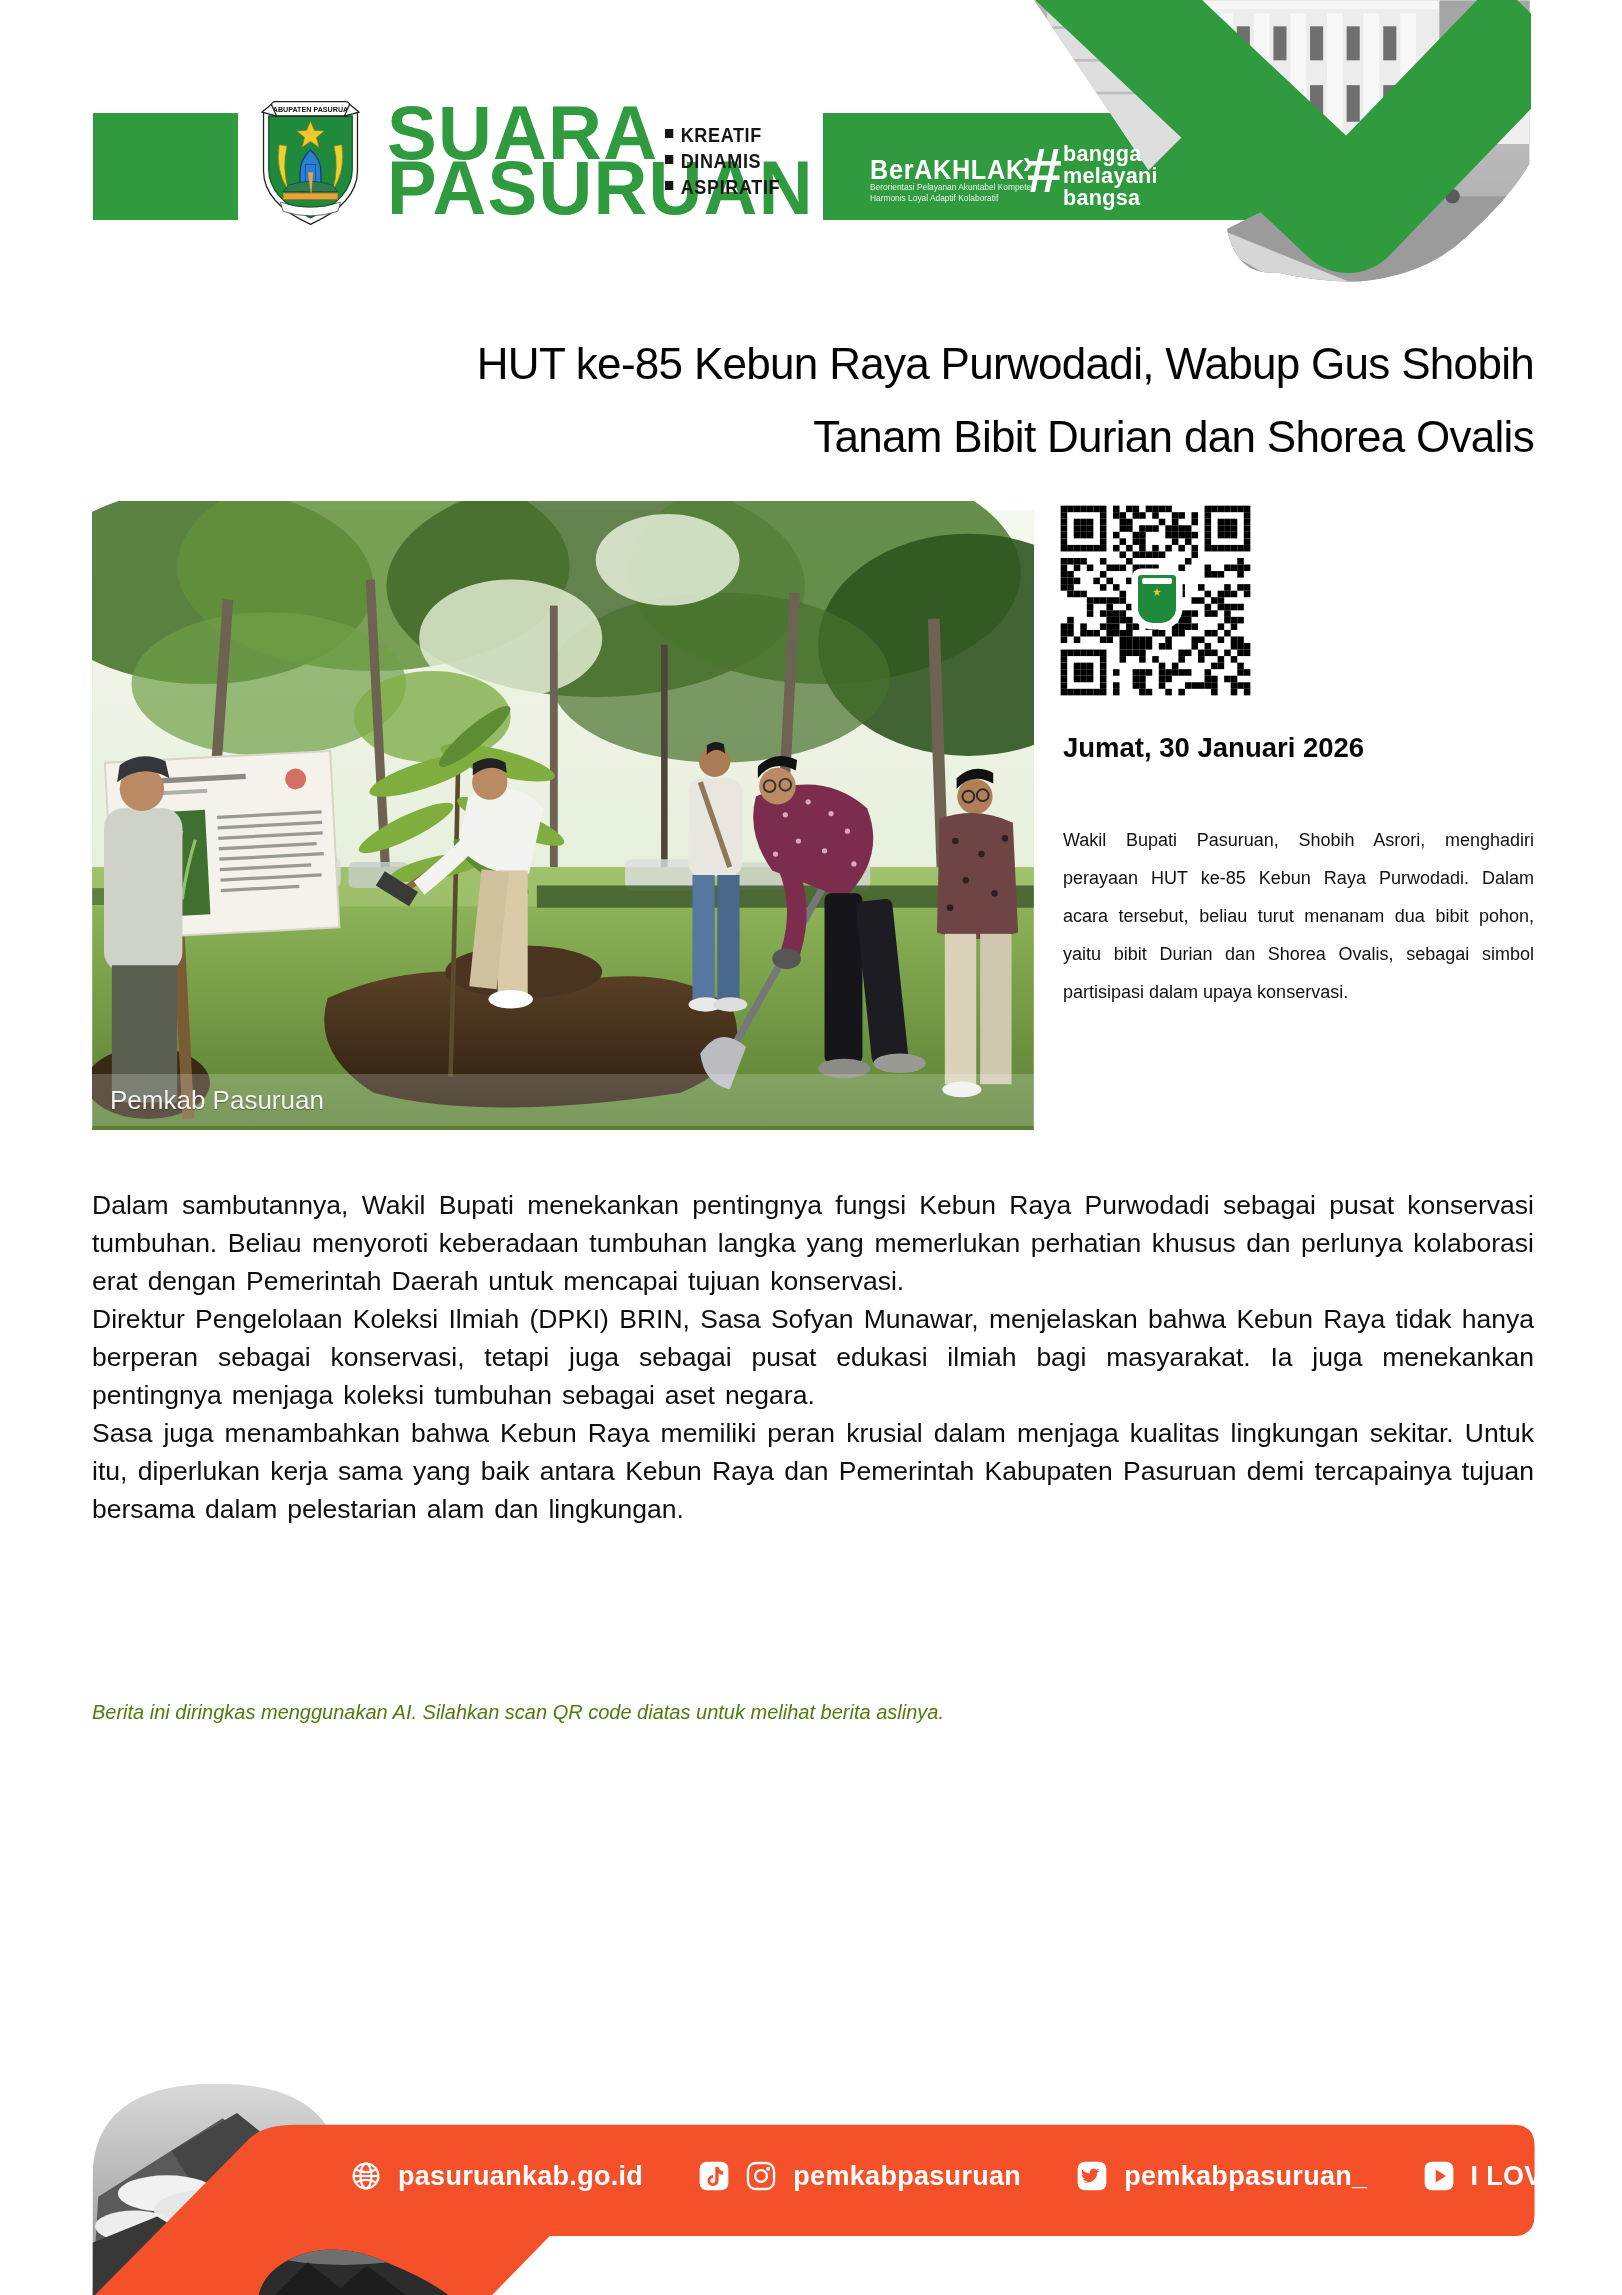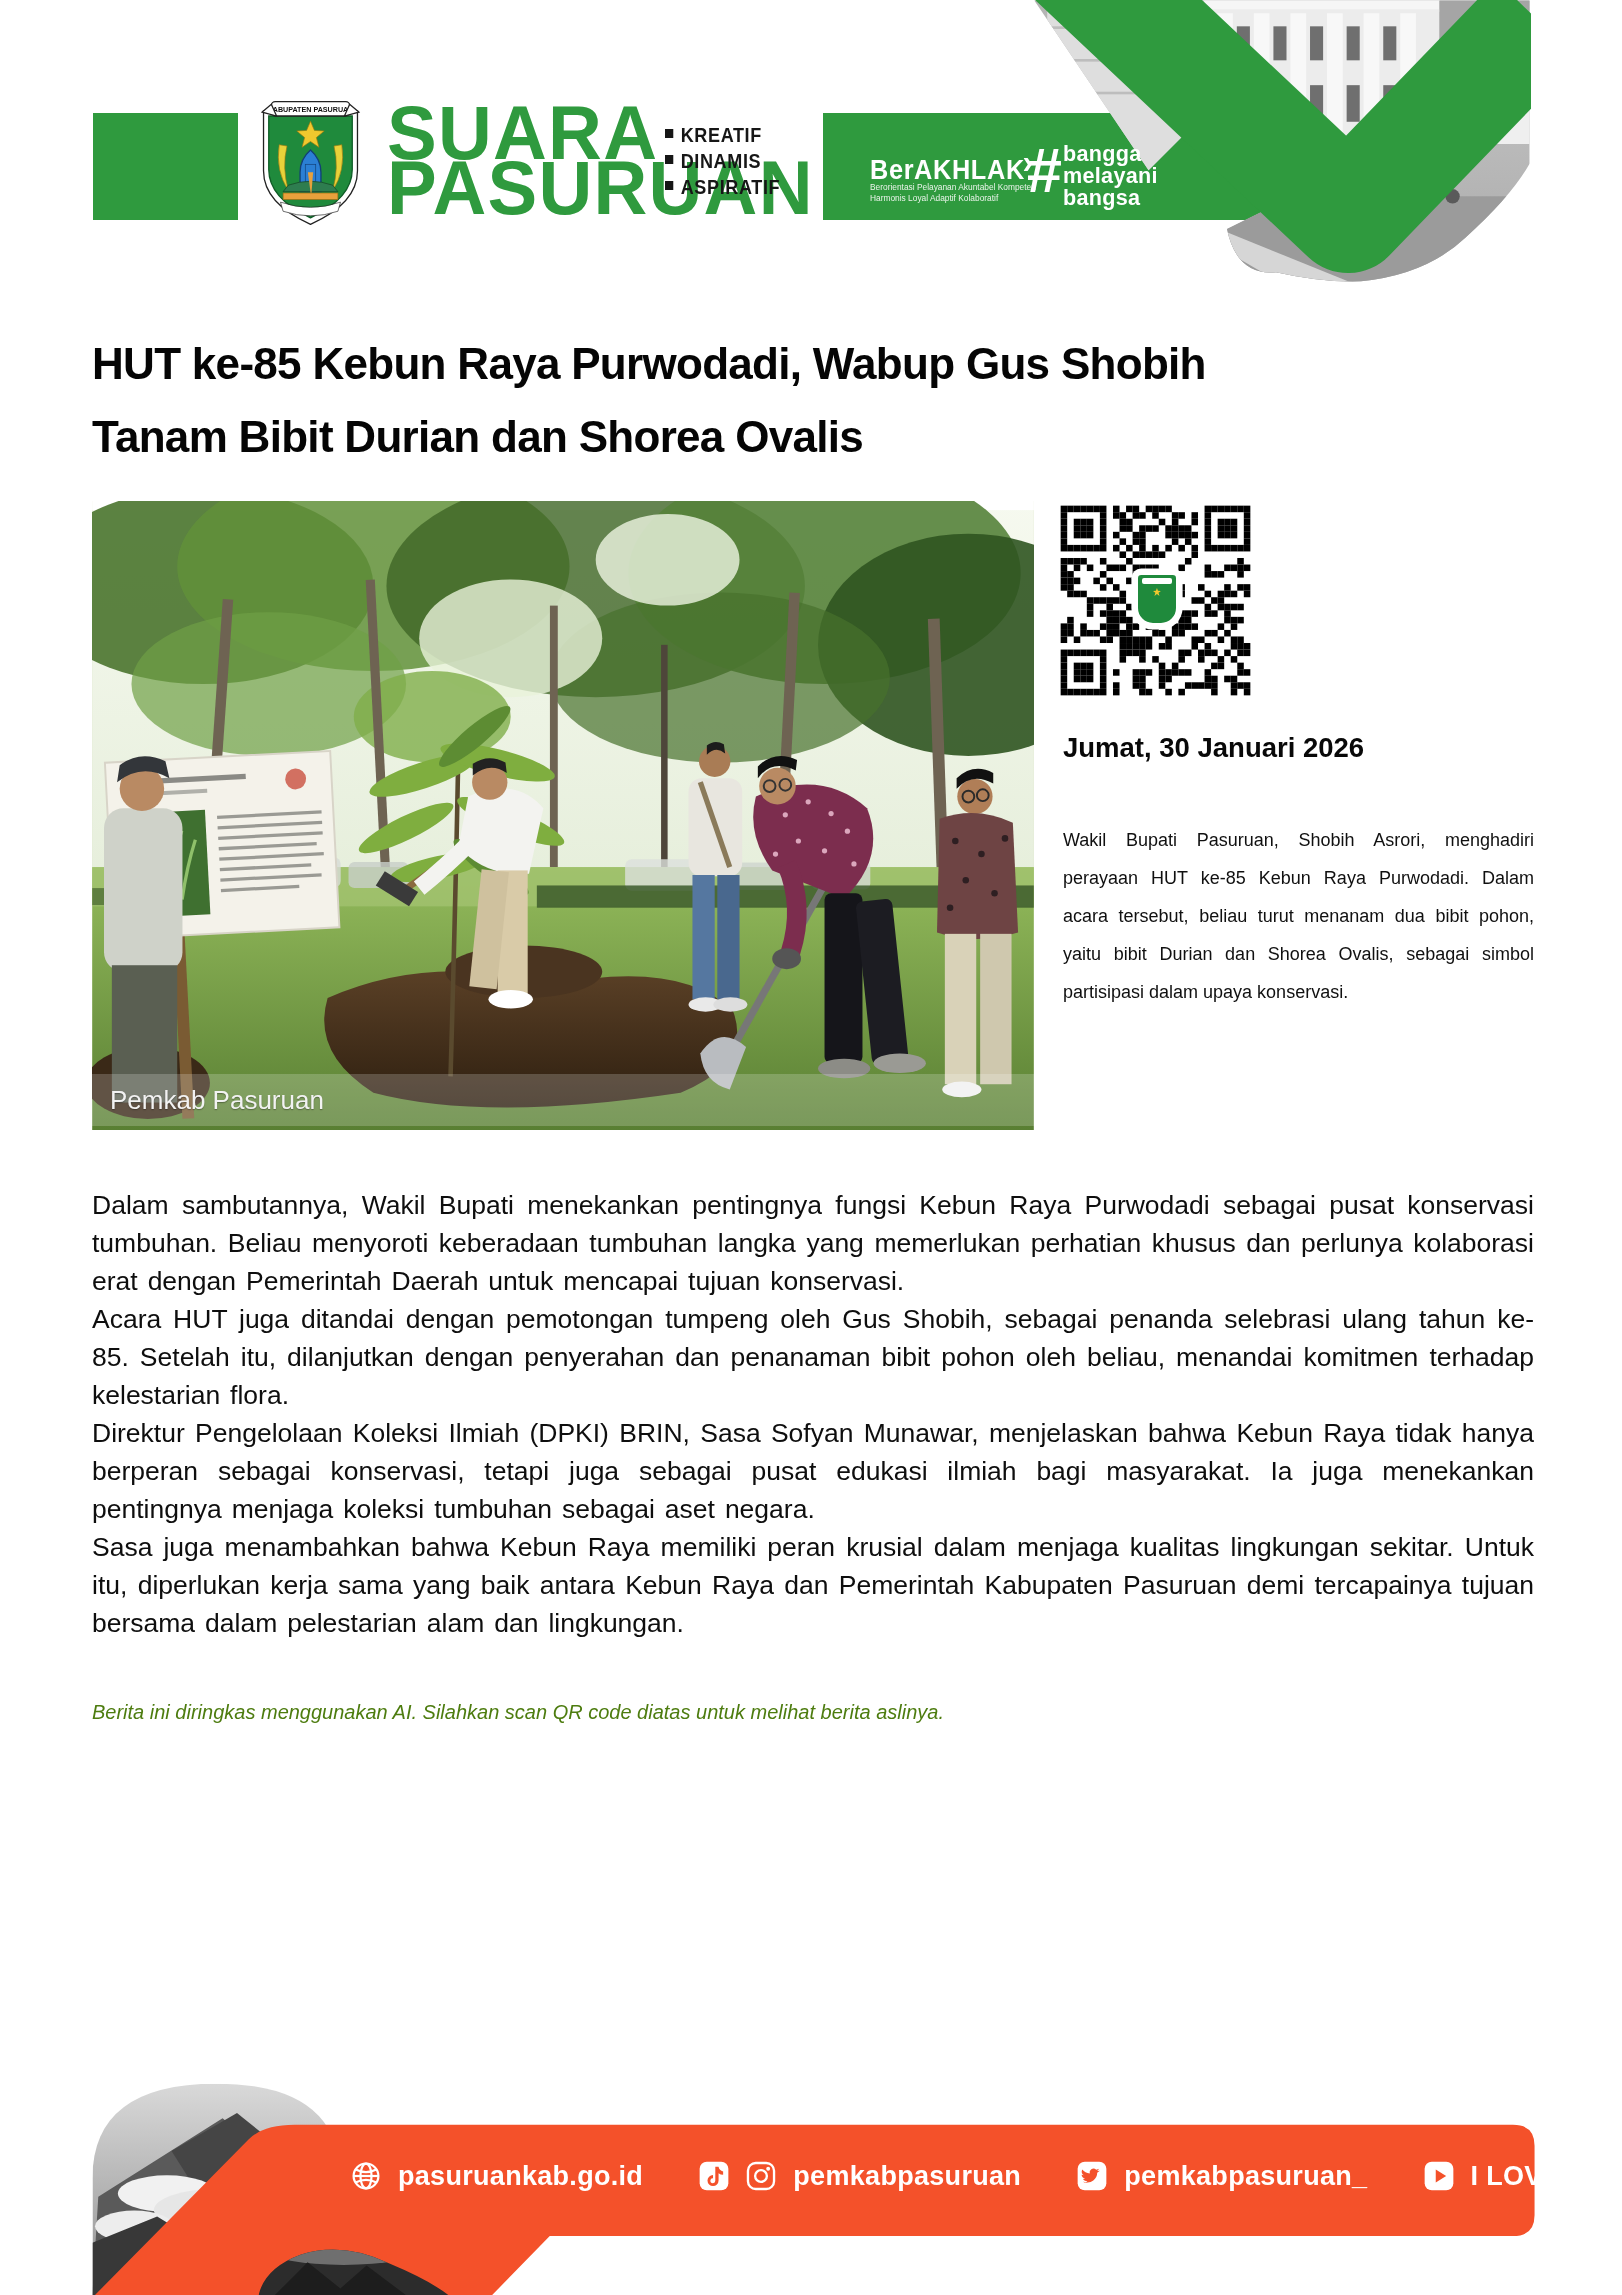--- a/index.html
+++ b/index.html
@@ -20,21 +20,21 @@
   .berakhlak{left:870px;top:148px;color:#fff;font-weight:700;font-size:27.5px;letter-spacing:0.7px;
              transform:scaleX(.92);transform-origin:left top;white-space:nowrap;}
   .berakhlak .chev{font-size:34px;position:relative;top:-6.5px;left:-2.6px;font-weight:700;}
   .berakhlak-sub{left:870px;top:182px;color:#eaf4ea;font-size:8.8px;line-height:11px;
                  transform:scaleX(.95);transform-origin:left top;white-space:nowrap;}
   .bangga{left:1026px;top:136px;color:#ffffff;}
   .bangga .hash{position:absolute;left:0;top:5.2px;font-size:63px;font-weight:700;font-style:italic;line-height:59px;}
   .bangga .bl{position:absolute;left:37px;font-size:21.6px;font-weight:700;line-height:22px;letter-spacing:0.3px;}
 
   
-  .title{left:92px;top:327px;width:1442px;text-align:left;font-weight:700;
+  .title{left:92px;top:327px;width:1442px;text-align:right;font-weight:400;
          font-size:44px;line-height:73px;letter-spacing:-0.7px;color:#050505;white-space:nowrap;}
 
   
   .photo{left:92px;top:501px;width:942px;height:629px;overflow:hidden;background:#dfe8cf;}
   .caption-band{left:92px;top:1074px;width:942px;height:52px;background:rgba(255,255,255,.20);}
   .caption{left:110px;top:1085px;font-size:26px;color:#f2f2f2;text-shadow:0 0.7px 1.3px rgba(0,0,0,.35);}
   .qr{left:1060px;top:505px;width:191px;height:191px;background:#fff;}
   .qr-logo{left:1136px;top:573px;width:38px;height:48px;background:#1f8a3c;border:2px solid #fff;
            box-shadow:0 0 0 4.6px #fff;border-radius:5.2px 5.2px 17px 17px;}
   .qr-logo::before{content:"";position:absolute;left:3.9px;top:2.6px;right:3.9px;height:6.5px;background:#fff;border-radius:2px;}
@@ -735,21 +735,20 @@
         <rect x="280" y="280" width="10" height="10" fill="#000"></rect>
       </svg>
     </div>
   <div class="abs qr-logo"></div>
 
   <div class="abs date">Jumat, 30 Januari 2026</div>
   <div class="abs lead">Wakil Bupati Pasuruan, Shobih Asrori, menghadiri perayaan HUT ke-85 Kebun Raya Purwodadi. Dalam acara tersebut, beliau turut menanam dua bibit pohon, yaitu bibit Durian dan Shorea Ovalis, sebagai simbol partisipasi dalam upaya konservasi.</div>
 
   <div class="abs bodytext">
     <div>Dalam sambutannya, Wakil Bupati menekankan pentingnya fungsi Kebun Raya Purwodadi sebagai pusat konservasi tumbuhan. Beliau menyoroti keberadaan tumbuhan langka yang memerlukan perhatian khusus dan perlunya kolaborasi erat dengan Pemerintah Daerah untuk mencapai tujuan konservasi.</div>
-    <div>Acara HUT juga ditandai dengan pemotongan tumpeng oleh Gus Shobih, sebagai penanda selebrasi ulang tahun ke-85. Setelah itu, dilanjutkan dengan penyerahan dan penanaman bibit pohon oleh beliau, menandai komitmen terhadap kelestarian flora.</div>
     <div>Direktur Pengelolaan Koleksi Ilmiah (DPKI) BRIN, Sasa Sofyan Munawar, menjelaskan bahwa Kebun Raya tidak hanya berperan sebagai konservasi, tetapi juga sebagai pusat edukasi ilmiah bagi masyarakat. Ia juga menekankan pentingnya menjaga koleksi tumbuhan sebagai aset negara.</div>
     <div>Sasa juga menambahkan bahwa Kebun Raya memiliki peran krusial dalam menjaga kualitas lingkungan sekitar. Untuk itu, diperlukan kerja sama yang baik antara Kebun Raya dan Pemerintah Kabupaten Pasuruan demi tercapainya tujuan bersama dalam pelestarian alam dan lingkungan.</div>
   </div>
   <div class="abs ai-note">Berita ini diringkas menggunakan AI. Silahkan scan QR code diatas untuk melihat berita aslinya.</div>
 
   <svg class="abs" style="left:0;top:1994px" width="1623" height="301" viewBox="0 0 2480 460">
     <defs>
       <linearGradient id="bromoSky" x1="0" y1="0" x2="0" y2="1">
         <stop offset="0" stop-color="#d9d9d9"></stop>
           <stop offset="1" stop-color="#8f8f8f"></stop>

